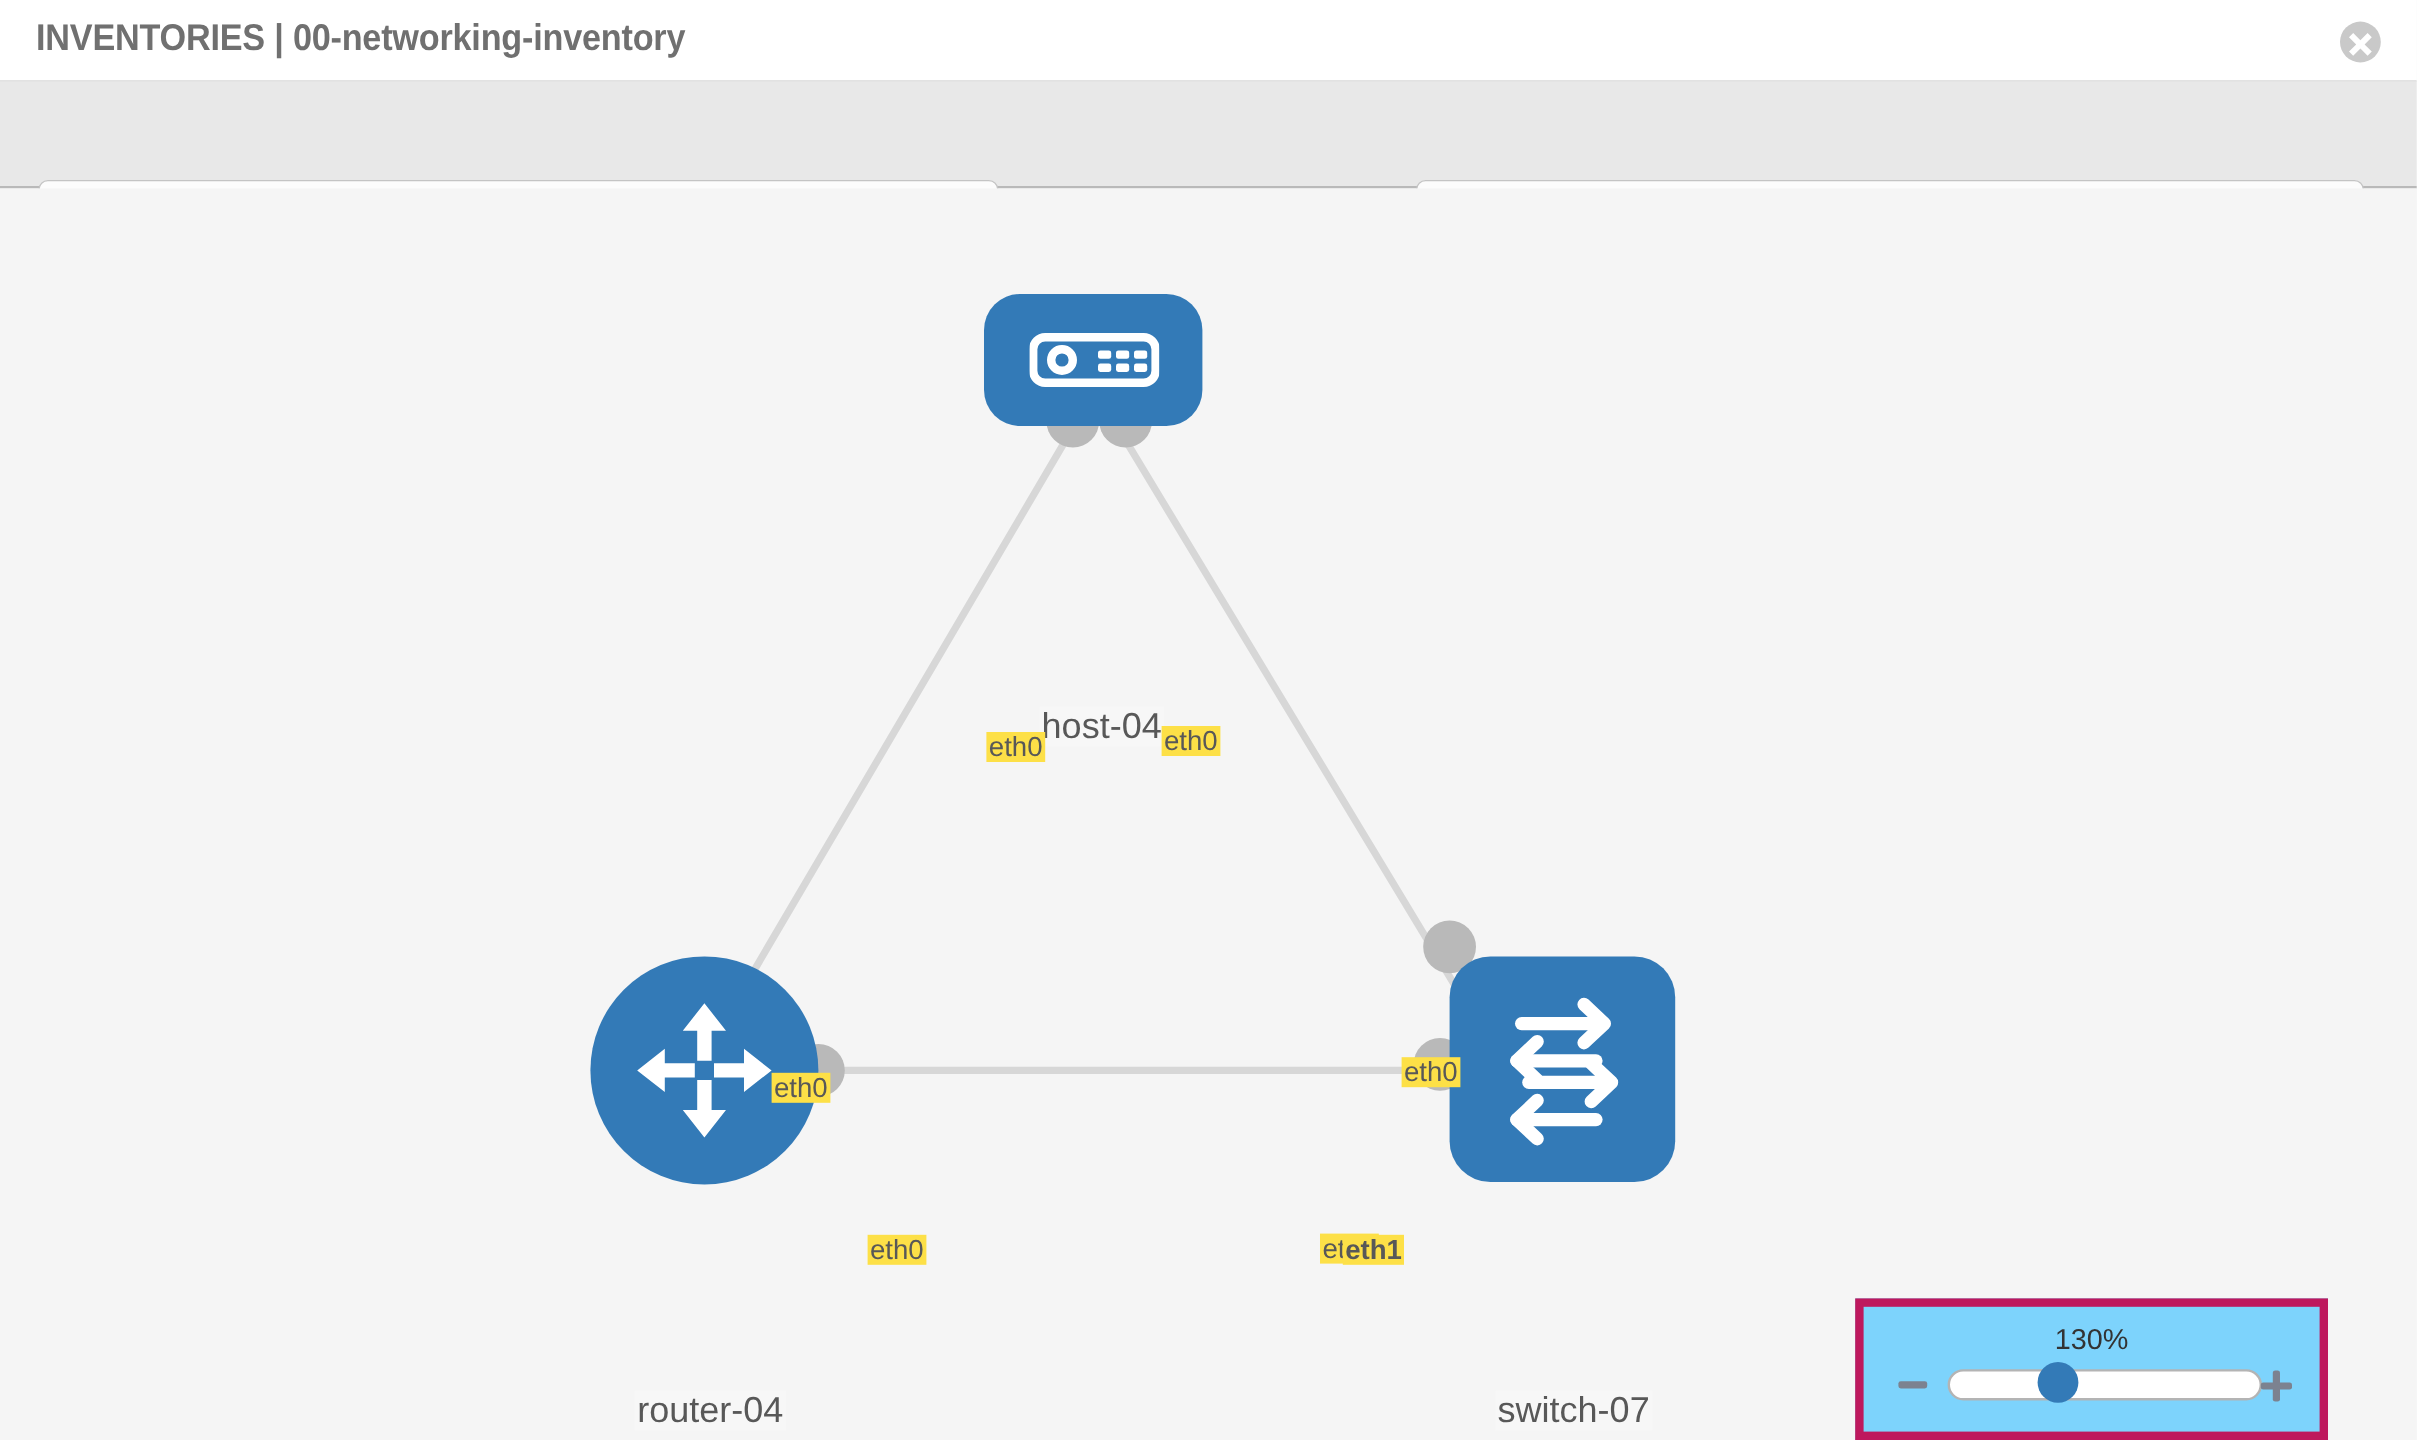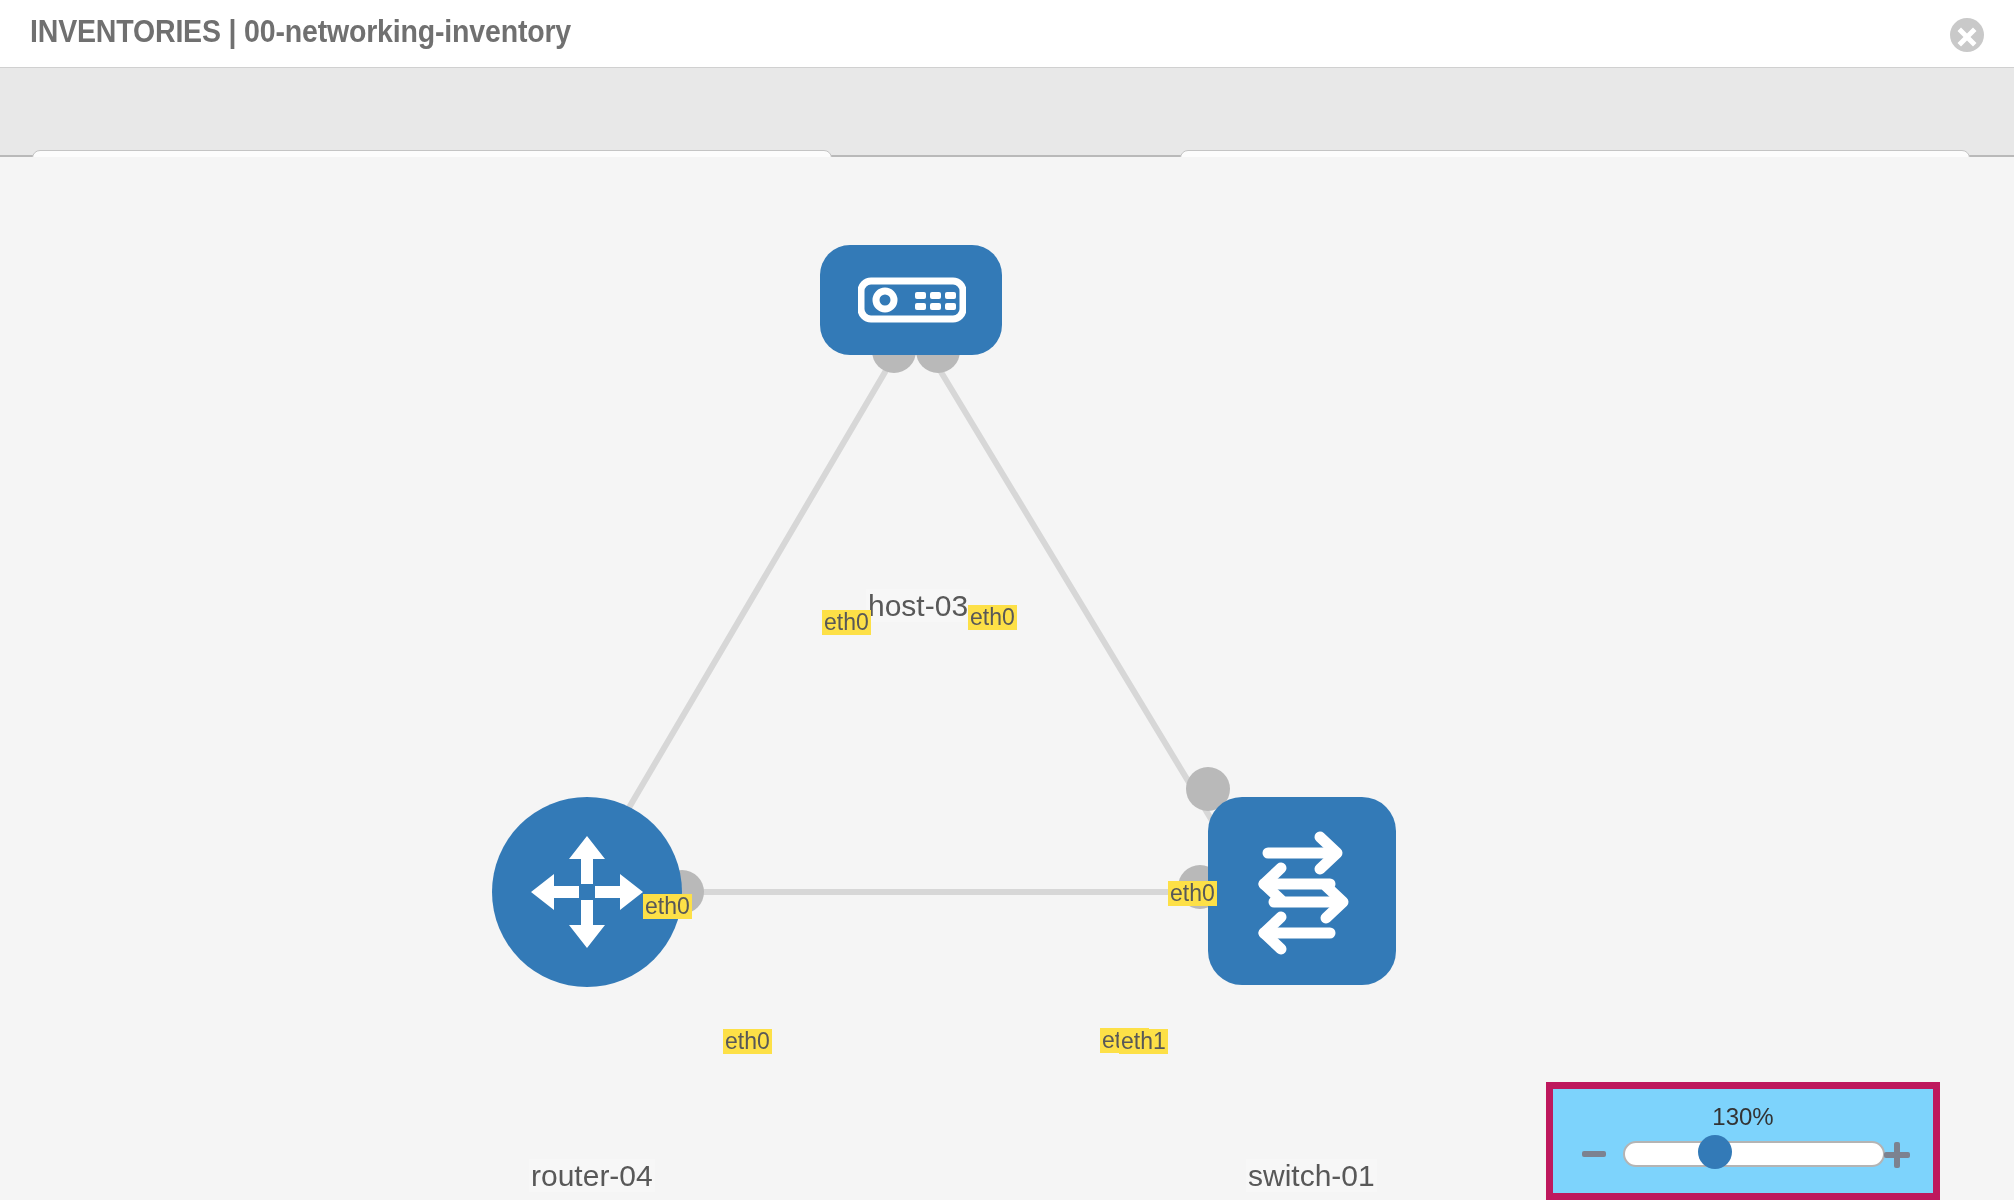--- a/index.html
+++ b/index.html
@@ -273,21 +273,21 @@
         <g fill="#ffffff">
           <rect x="57" y="19" width="11" height="7" rx="2"></rect>
           <rect x="72" y="19" width="11" height="7" rx="2"></rect>
           <rect x="87" y="19" width="11" height="7" rx="2"></rect>
           <rect x="57" y="30" width="11" height="7" rx="2"></rect>
           <rect x="72" y="30" width="11" height="7" rx="2"></rect>
           <rect x="87" y="30" width="11" height="7" rx="2"></rect>
         </g>
       </svg>
     </div>
-    <div class="node-label" style="left:866px; top:432px;">host-03</div>
+    <div class="node-label" style="left:866px; top:432px;">host-04</div>
 
     <div class="node" id="node-router" style="left:492px; top:640px; width:190px; height:190px;">
       <div class="nub" style="left:168px; top:73px;"></div>
       <div class="node-shape" style="width:190px; height:190px; border-radius:50%;"></div>
       <svg style="position:absolute; left:33px; top:33px;" width="124" height="124" viewBox="0 0 124 124">
         <g fill="#ffffff">
           <path d="M62 6 L80 29 L68 29 L68 54 L56 54 L56 29 L44 29 Z"></path>
           <path d="M62 118 L44 95 L56 95 L56 70 L68 70 L68 95 L80 95 Z"></path>
           <path d="M6 62 L29 44 L29 56 L54 56 L54 68 L29 68 L29 80 Z"></path>
           <path d="M118 62 L95 80 L95 68 L70 68 L70 56 L95 56 L95 44 Z"></path>
@@ -306,29 +306,29 @@
           <polyline points="82,10 99,26 82,42"></polyline>
           <line x1="26" y1="57" x2="92" y2="57"></line>
           <polyline points="43,41 26,57 43,73"></polyline>
           <line x1="36" y1="75" x2="104" y2="75"></line>
           <polyline points="88,59 105,75 88,91"></polyline>
           <line x1="26" y1="106" x2="92" y2="106"></line>
           <polyline points="43,90 26,106 43,122"></polyline>
         </g>
       </svg>
     </div>
-    <div class="node-label" style="left:1246px; top:1002px;">switch-01</div>
+    <div class="node-label" style="left:1246px; top:1002px;">switch-07</div>
 
     <div class="iface-label" style="left:822px; top:453px;">eth0</div>
     <div class="iface-label" style="left:968px; top:448px;">eth0</div>
     <div class="iface-label" style="left:643px; top:737px;">eth0</div>
     <div class="iface-label" style="left:1168px; top:724px;">eth0</div>
     <div class="iface-label" style="left:723px; top:872px;">eth0</div>
     <div class="iface-label" style="left:1100px; top:871px;">eth0</div>
-    <div class="iface-label" style="left:1119px; top:872px;">eth1</div>
+    <div class="iface-label" style="left:1119px; top:872px;font-weight:bold;">eth1</div>
 
   </div>
 
   <div class="zoom-panel">
     <div class="zoom-value">130%</div>
 
     <div class="zoom-minus">
       <svg width="26" height="26" viewBox="0 0 26 26">
         <rect x="1" y="10" width="24" height="6" rx="2" fill="#7c8290"></rect>
       </svg>

